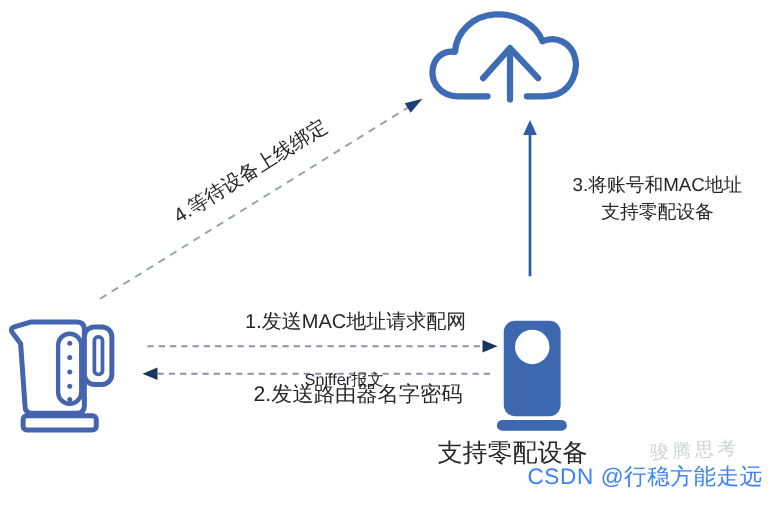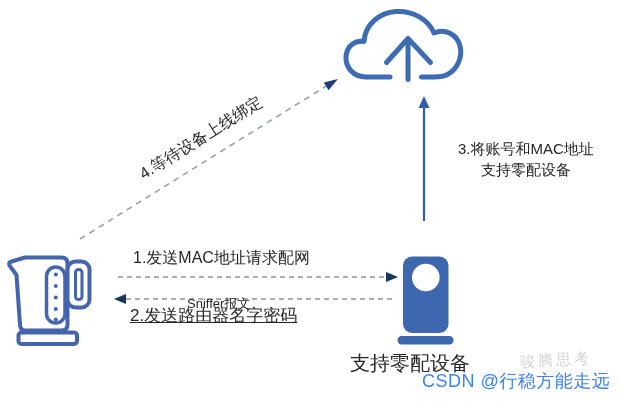--- a/index.html
+++ b/index.html
@@ -10,24 +10,24 @@
     overflow:hidden;
     font-family:"Liberation Sans","DejaVu Sans",sans-serif;
   }
   .gfx{position:absolute;left:0;top:0;}
   .label{
     position:absolute;
     color:#262626;
     line-height:1.25;
     white-space:nowrap;
   }
-  .label.center{text-align:left;white-space:normal;}
+  .label.center{text-align:right;white-space:normal;}
   .lbl-step1{left:133px;top:248px;width:240px;font-size:16px;}
   .lbl-sniffer{left:187px;top:296px;width:120px;font-size:13px;}
-  .lbl-step2{left:130px;top:305px;width:240px;font-size:17px;text-decoration:underline;}
+  .lbl-step2{left:130px;top:305px;width:240px;font-size:17px;}
   .lbl-step3{left:458px;top:138px;font-size:15px;line-height:21px;text-align:center;}
   .lbl-step4{
     left:112px;top:128px;width:178px;font-size:16px;text-align:center;
     transform:rotate(-32deg);transform-origin:50% 50%;
   }
   .lbl-dev1{left:350px;top:351px;width:120px;font-size:20px;}
   .lbl-dev2{left:350px;top:370px;width:130px;font-size:14px;}
   .wm-csdn{
     position:absolute;left:422px;top:369px;
     font-size:18px;letter-spacing:.5px;color:#3b82f6;white-space:nowrap;

